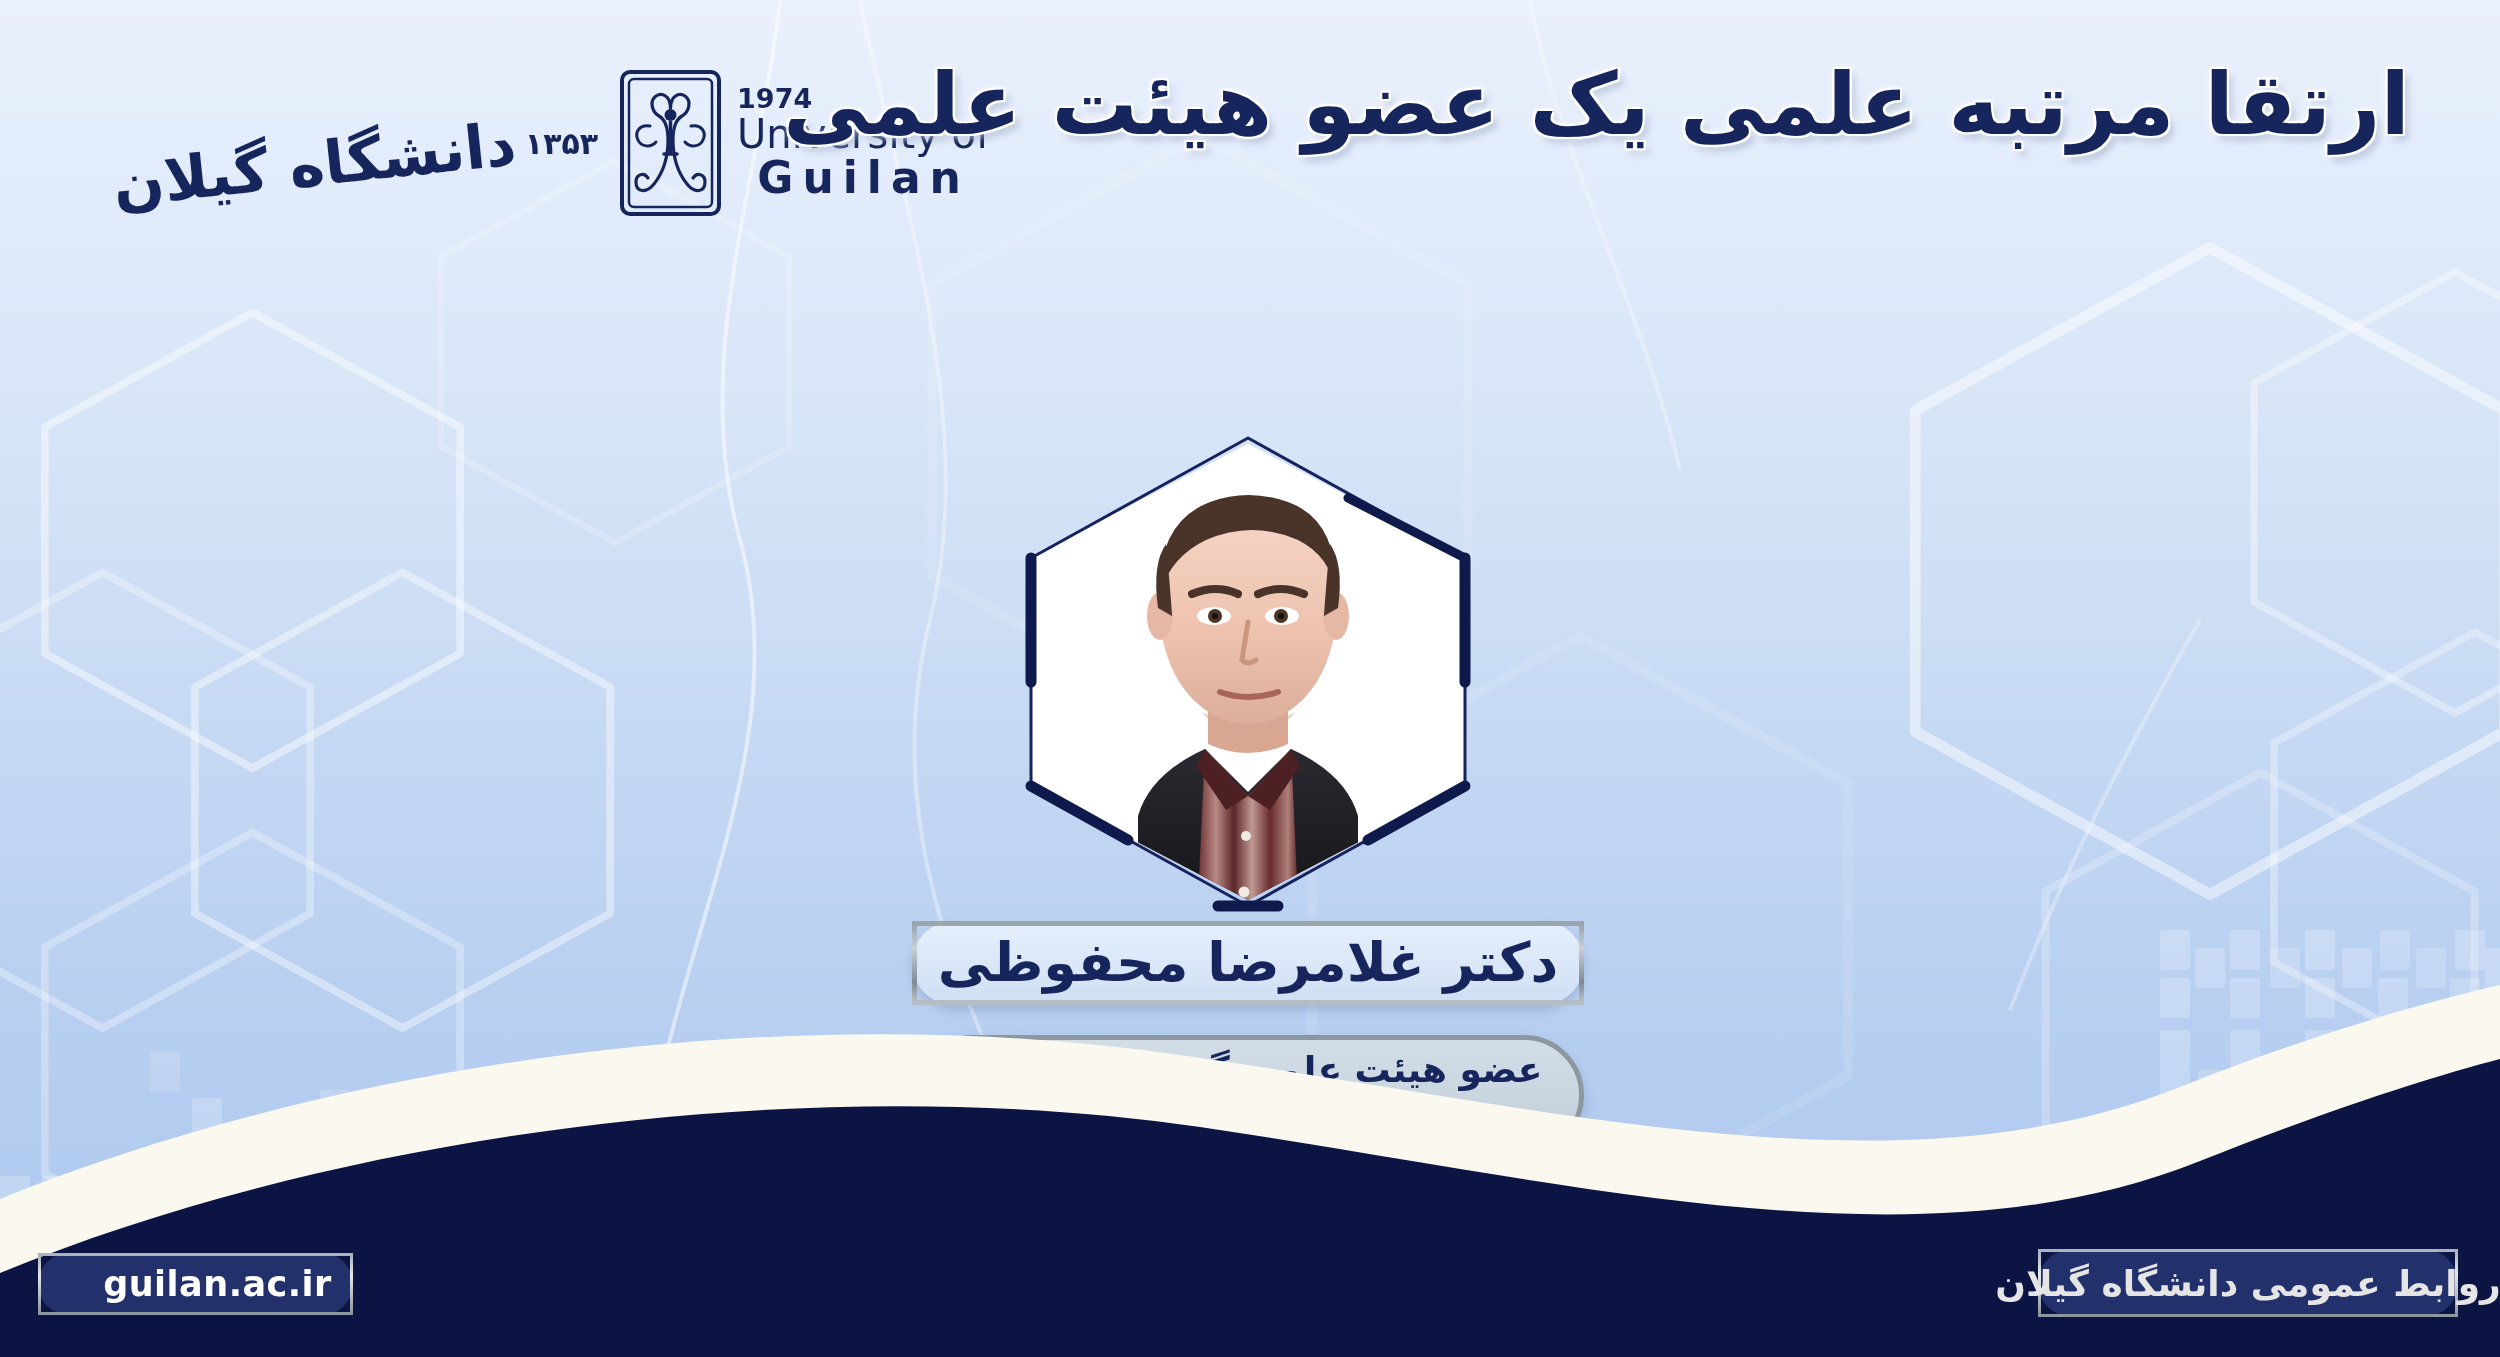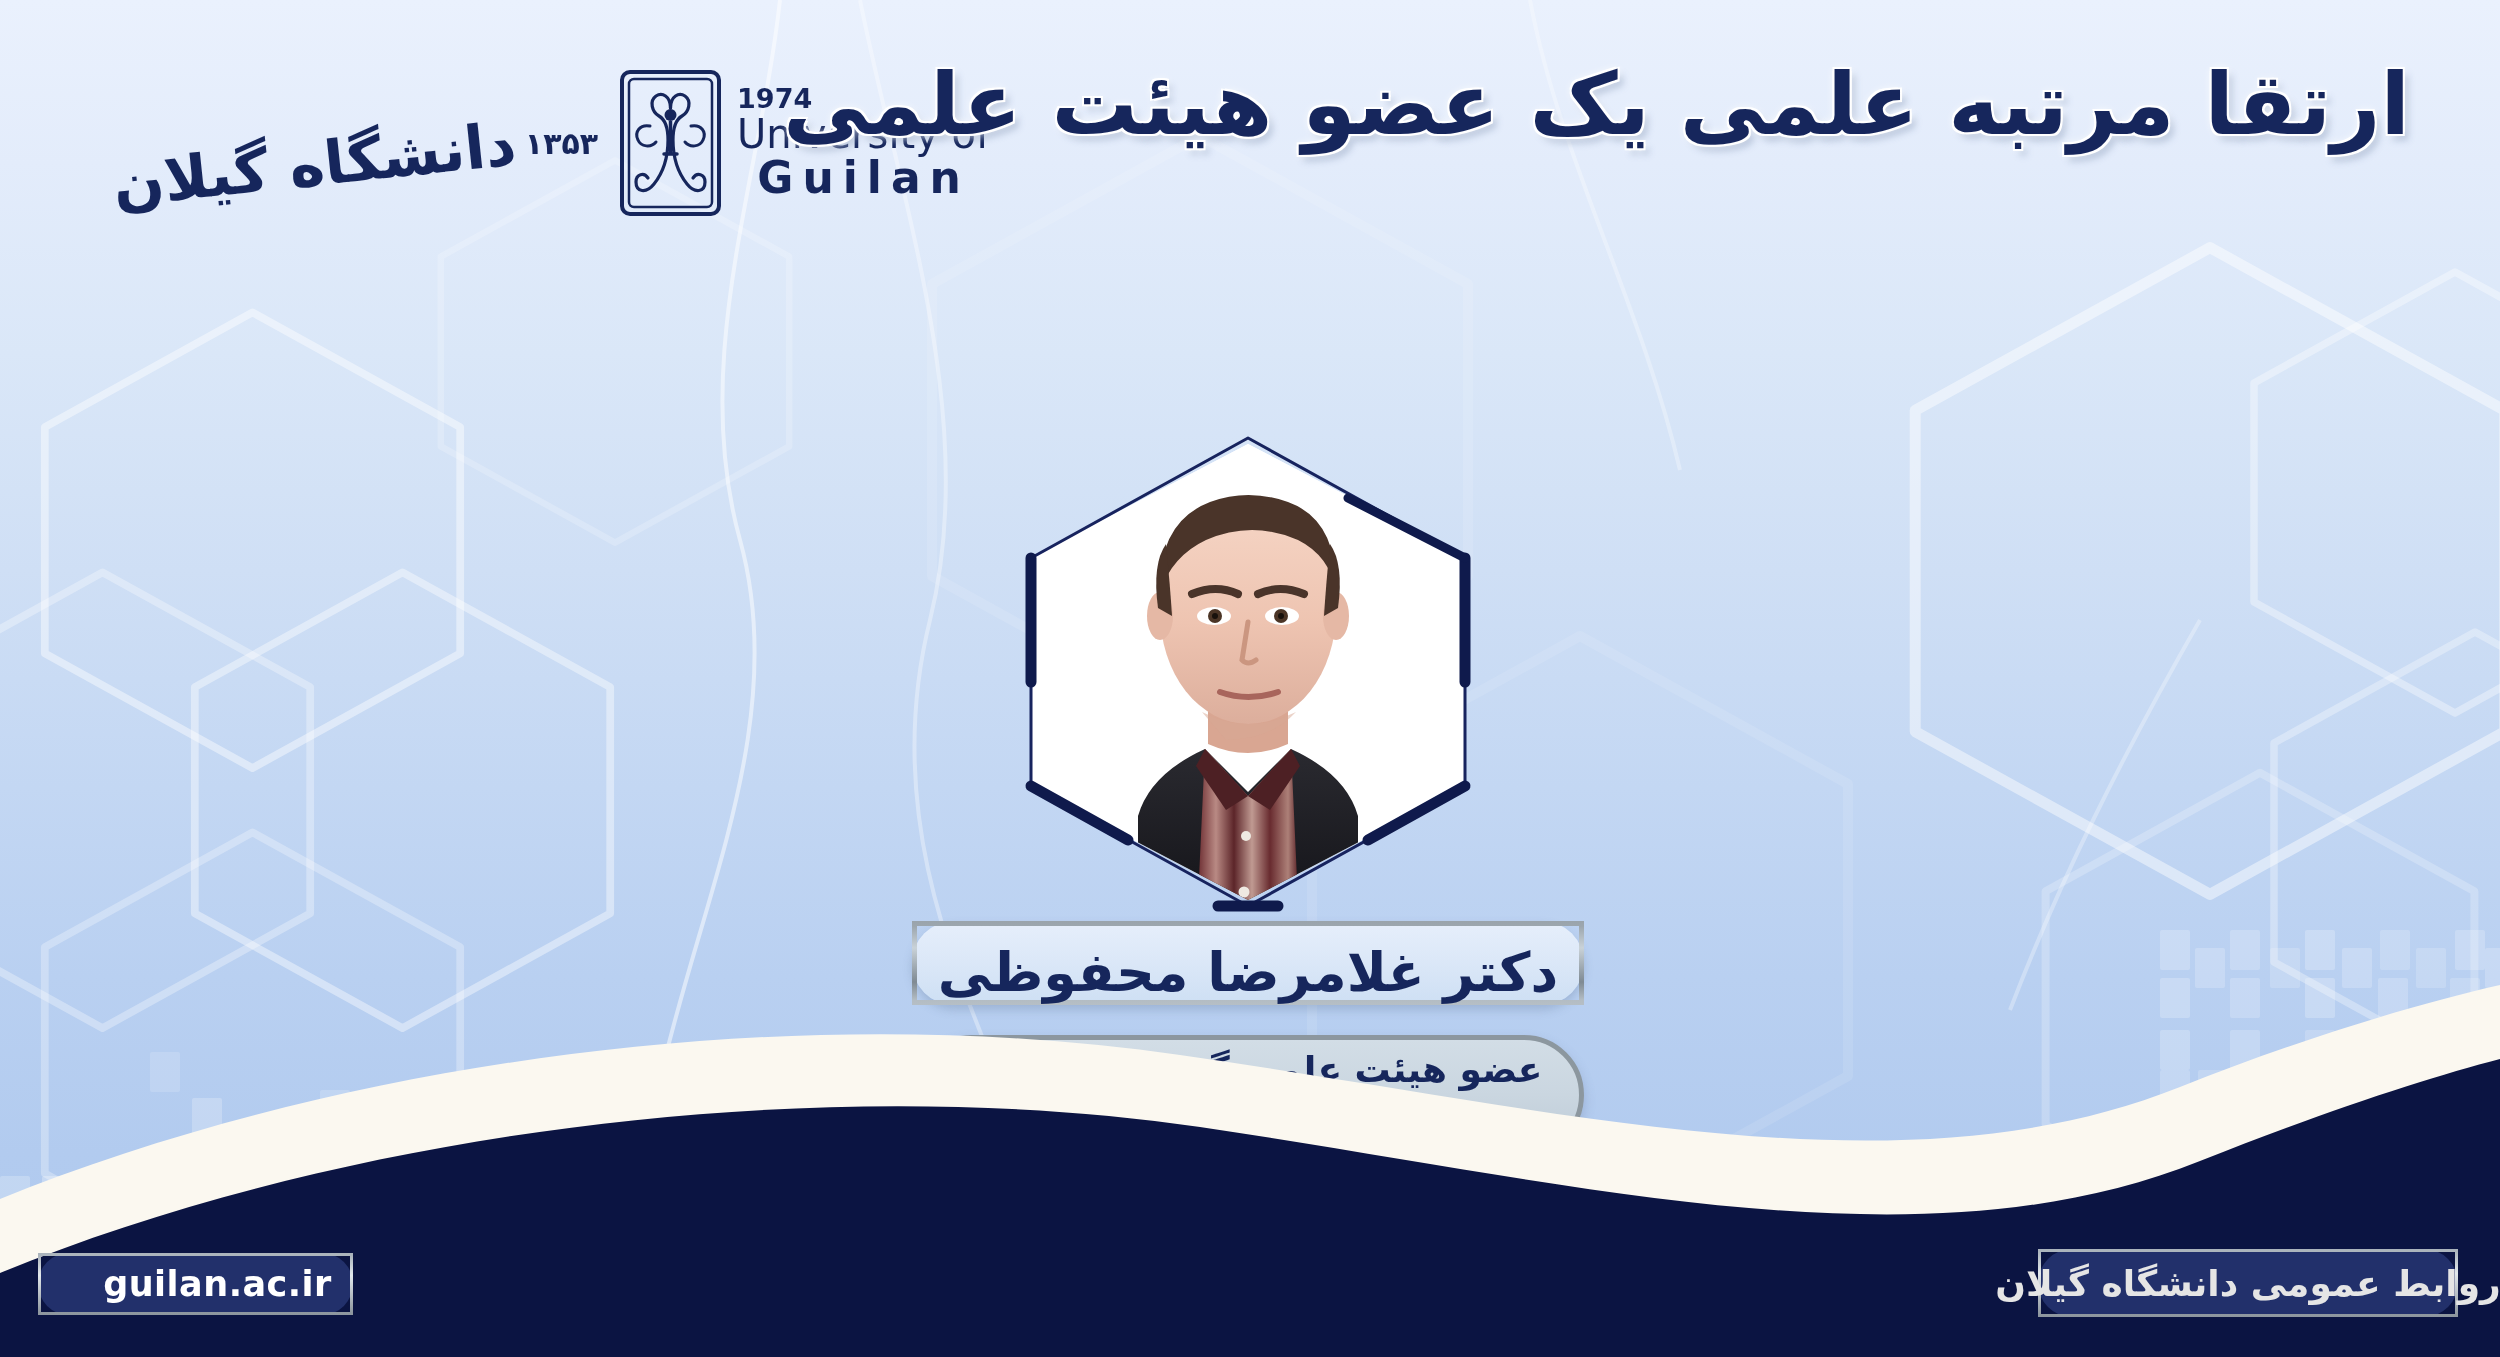--- a/index.html
+++ b/index.html
@@ -184,21 +184,21 @@
     top: 921px;
     width: 672px;
     height: 84px;
     border-radius: 46px;
     background: linear-gradient(to bottom, #e5eefb 0%, #dce8f8 45%, #cfe0f4 100%);
     border: 5px solid;
     border-image: linear-gradient(to bottom, #9aa4ac 0%, #c9d2d8 30%, #7f8a93 75%, #b6bfc6 100%) 1;
     border-image-slice: 1;
     box-shadow: 0 5px 10px rgba(90,110,145,0.28);
     display: flex;
-    align-items: flex-end;
+    align-items: center;
     justify-content: center;
     box-sizing: border-box;
     direction: rtl;
   }
   .name-text {
     font-size: 54px;
     font-weight: 700;
     color: #16265c;
     white-space: nowrap;
     line-height: 1;

